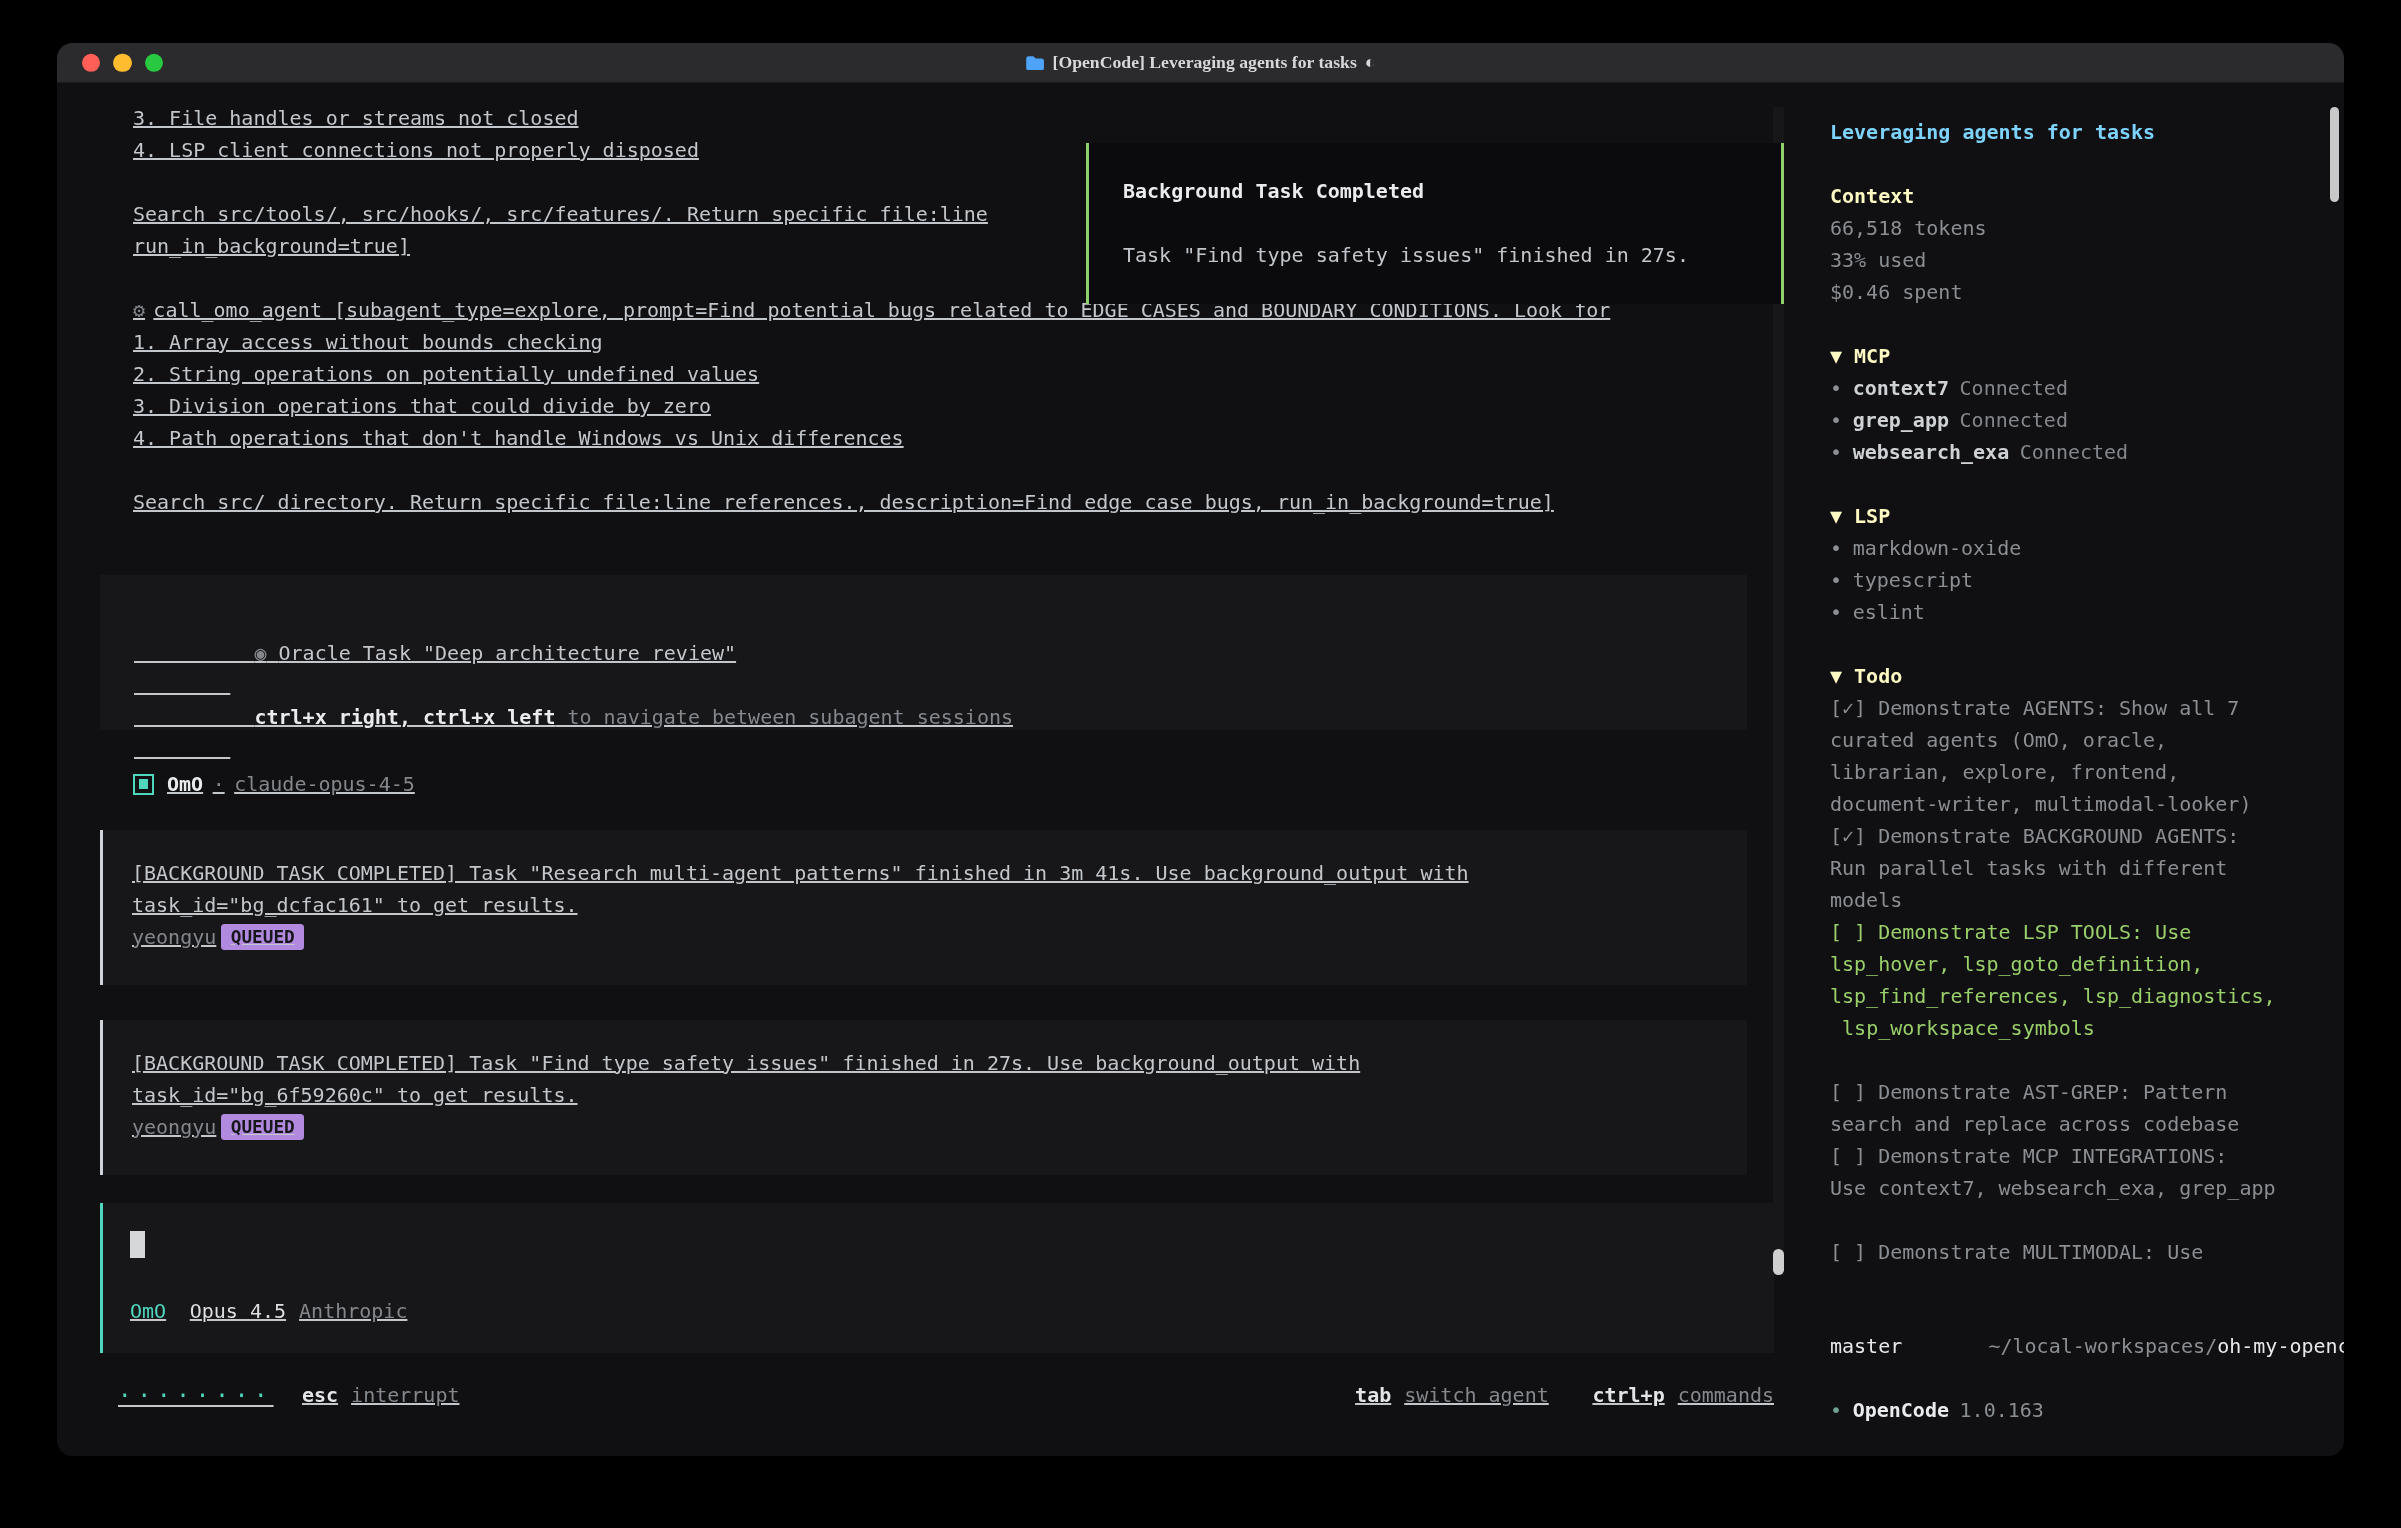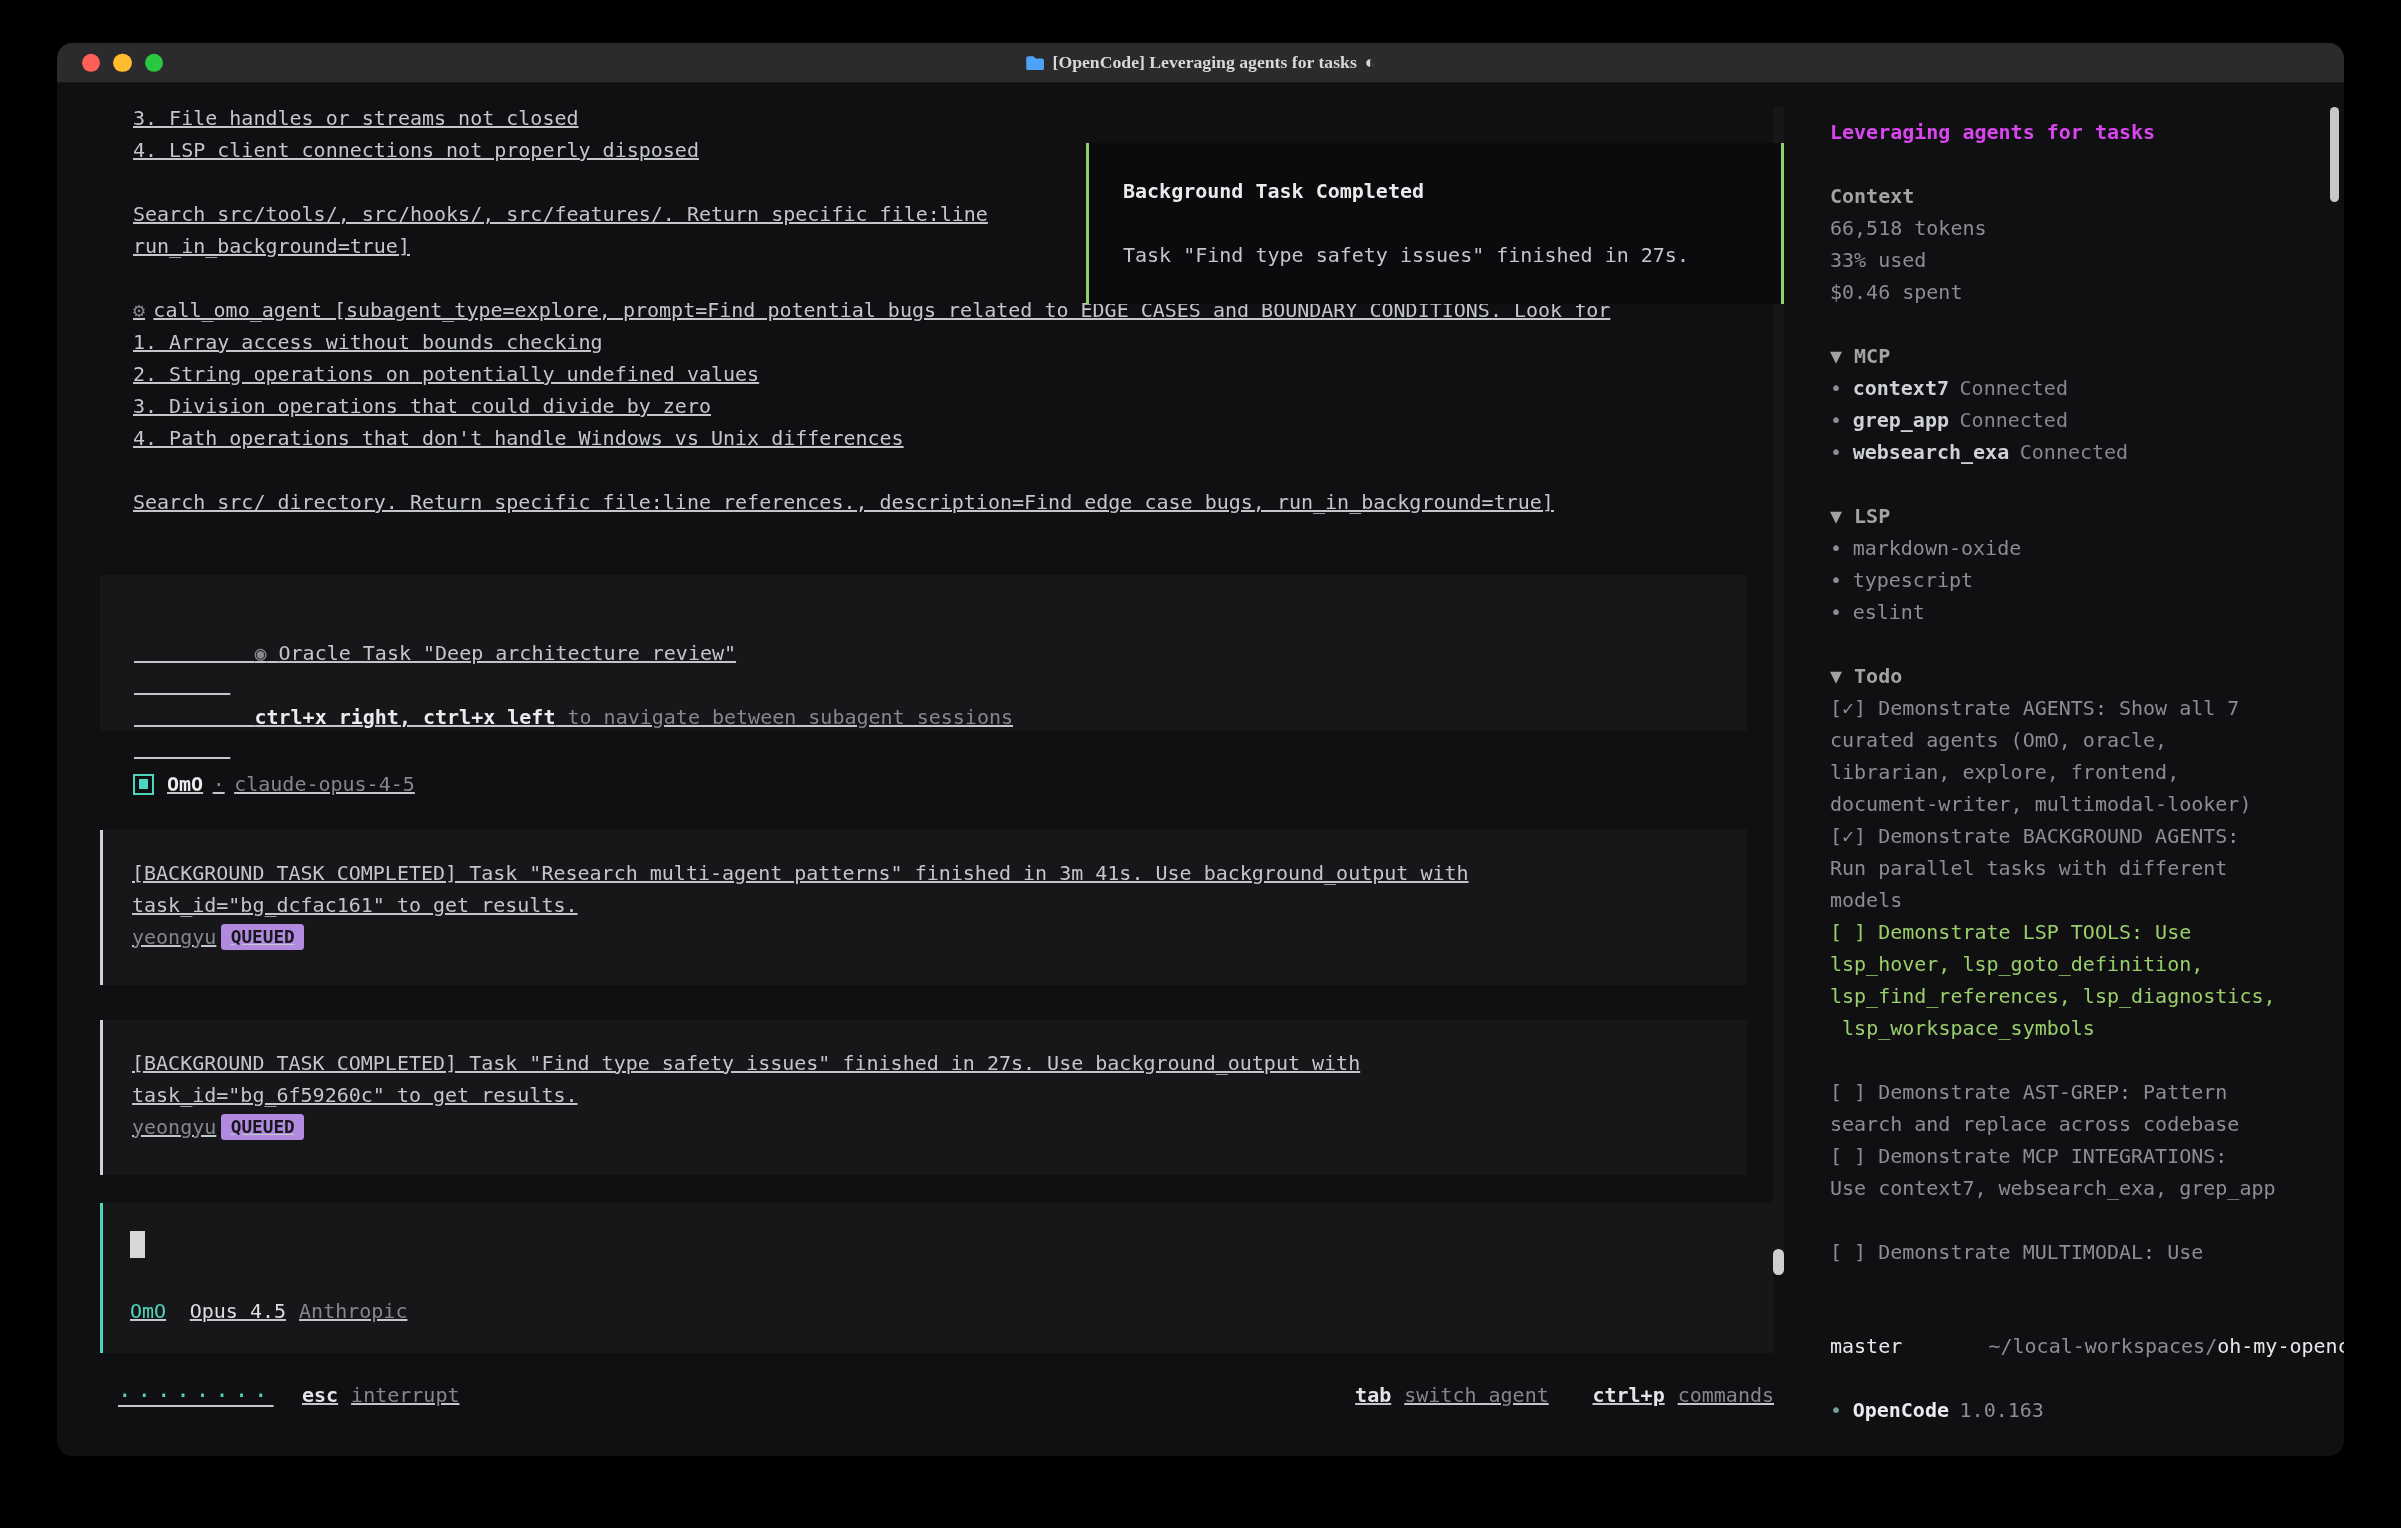--- a/index.html
+++ b/index.html
@@ -56,23 +56,23 @@
   
   .notification{position:absolute;left:1029px;top:60px;width:698px;height:161px;
                 box-sizing:border-box;background:#0b0b0e;z-index:6;
                 border-left:3.5px solid #8ed06e;border-right:3.5px solid #8ed06e;
                 padding:32px 0 0 34px;}
   
   .vscroll{position:absolute;top:23.6px;right:0;width:10.6px;height:1168px;background:#17171a;}
   .vscroll .thumb{position:absolute;bottom:0;left:0;width:10.6px;height:26px;
                   background:#cfcfcf;border-radius:5.3px;}
   
-  .sb-title{color:#d946ef;font-weight:bold;height:32px;white-space:pre;}
+  .sb-title{color:#7dd3fc;font-weight:bold;height:32px;white-space:pre;}
   .sb-line{height:32px;white-space:pre;}
-  .sb-head{color:#a3a3a3;font-weight:bold;height:32px;white-space:pre;}
+  .sb-head{color:#fef9c3;font-weight:bold;height:32px;white-space:pre;}
   .mcp-name{color:#cfd2d5;font-weight:bold;}
   .todo{white-space:pre-wrap;color:#8b8e92;}
   .todo.active{color:#9ad06a;}
   .todo.gap{margin-bottom:32px;}
   .bullet{margin-right:10.6px;}
   .status{margin-left:10.6px;color:#84878c;}
   .sbbottom{position:absolute;left:46px;right:33px;bottom:31px;}
   .ws-path{color:#8b8e92;margin-left:38px;}
   .ws-repo{color:#e6e8ea;}
   .ws-branch{color:#e6e8ea;height:32px;}

